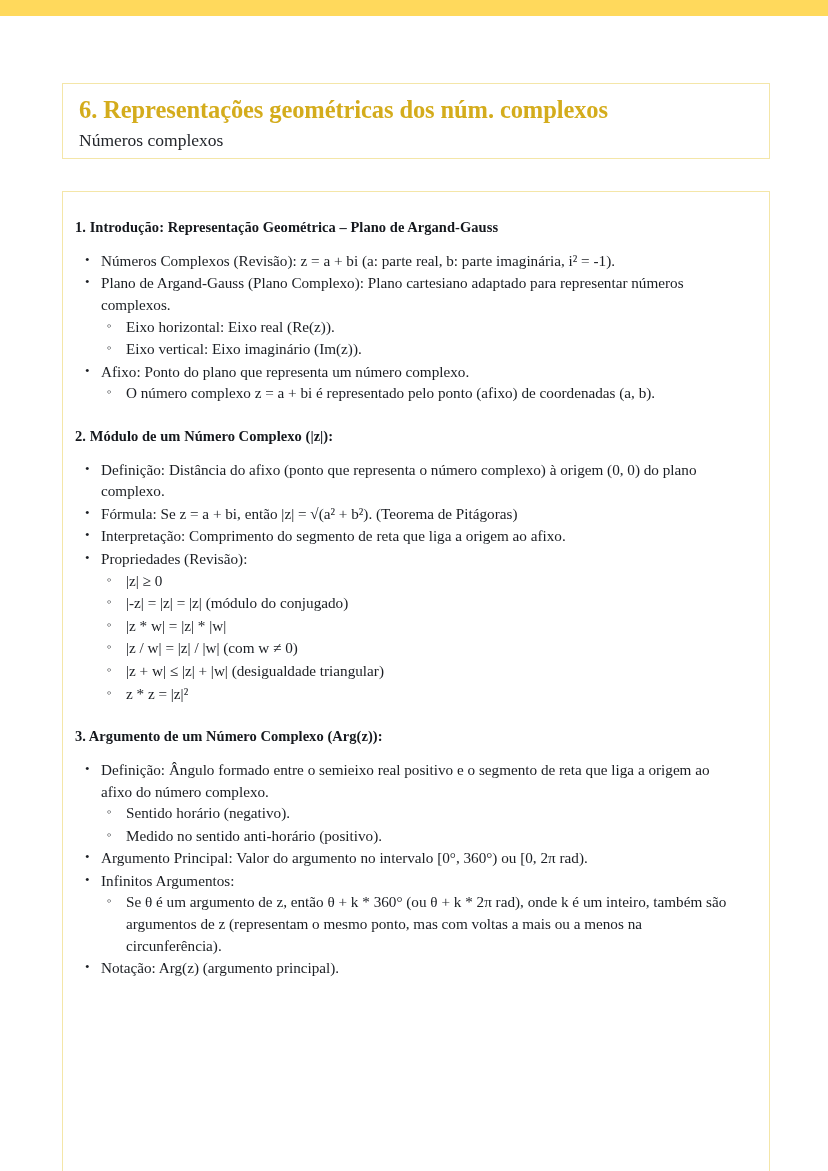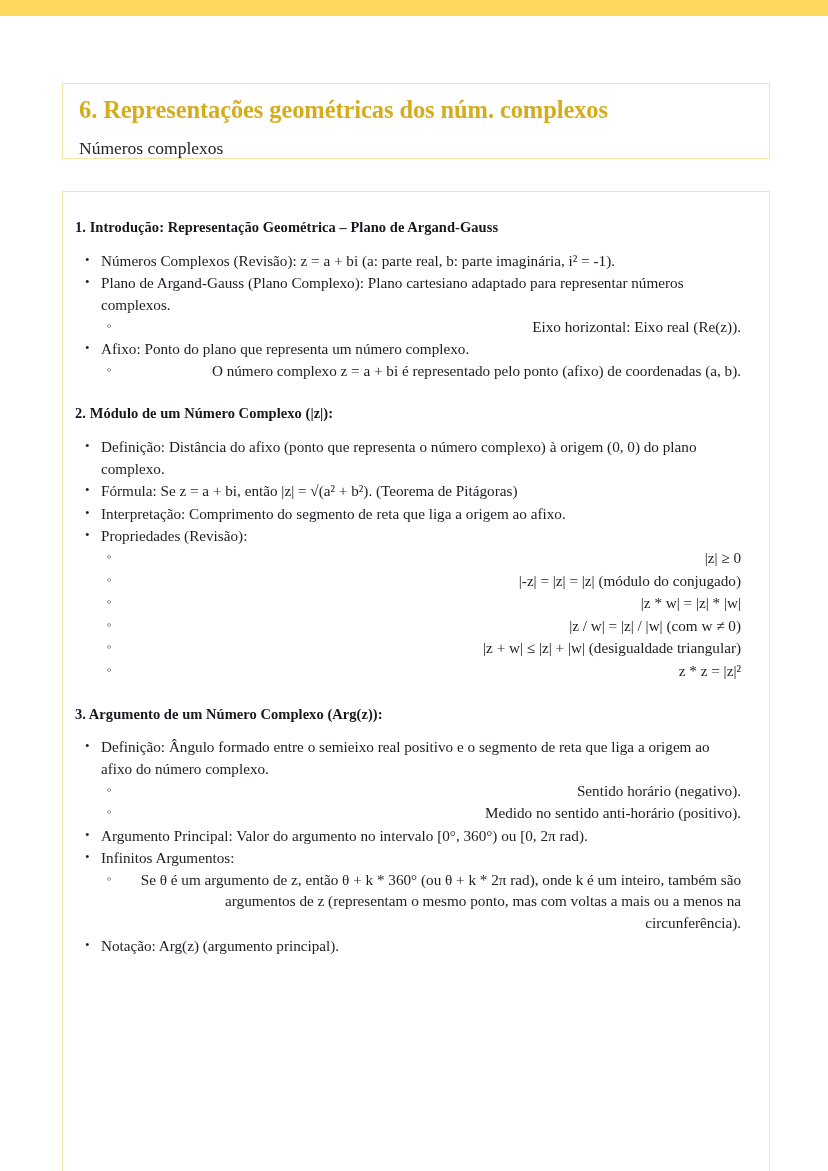--- a/index.html
+++ b/index.html
@@ -53,21 +53,21 @@
     font-weight: bold;
     line-height: 1.08;
     letter-spacing: -0.1px;
     white-space: nowrap;
   }
 
   #doc-subtitle {
     color: #23262b;
     font-size: 17.5px;
     line-height: 1.2;
-    margin-top: 15px;
+    margin-top: 7px;
     white-space: nowrap;
   }
 
   #content-panel {
     top: 175px;
     height: 980px;
     padding: 26px 28px 0 12px;
     border-bottom: none;
   }
 
@@ -105,21 +105,20 @@
     top: 0;
     font-size: 13px;
     color: #1a1d22;
     line-height: 1.48;
   }
 
   ul.level2 {
     list-style: none;
     margin: 0 0 0 0;
     padding: 0;
-    text-align: right;
   }
   ul.level2 > li.subitem {
     position: relative;
     padding-left: 25px;
     font-size: 15.2px;
     color: #1a1d22;
     line-height: 1.42;
     margin-bottom: 1px;
   }
   ul.level2 > li.subitem > .txt::before {
@@ -156,20 +155,23 @@
           <ul class="level1">
             <li class="item">
               <span class="txt">Números Complexos (Revisão): z = a + bi (a: parte real, b: parte imaginária, i² = -1).</span>
             </li>
             <li class="item">
               <span class="txt">Plano de Argand-Gauss (Plano Complexo): Plano cartesiano adaptado para representar números complexos.</span>
               <ul class="level2">
                 <li class="subitem">
                   <span class="txt">Eixo horizontal: Eixo real (Re(z)).</span>
                 </li>
+                <li class="subitem">
+                  <span class="txt">Eixo vertical: Eixo imaginário (Im(z)).</span>
+                </li>
               </ul>
             </li>
             <li class="item">
               <span class="txt">Afixo: Ponto do plano que representa um número complexo.</span>
               <ul class="level2">
                 <li class="subitem">
                   <span class="txt">O número complexo z = a + bi é representado pelo ponto (afixo) de coordenadas (a, b).</span>
                 </li>
               </ul>
             </li>

